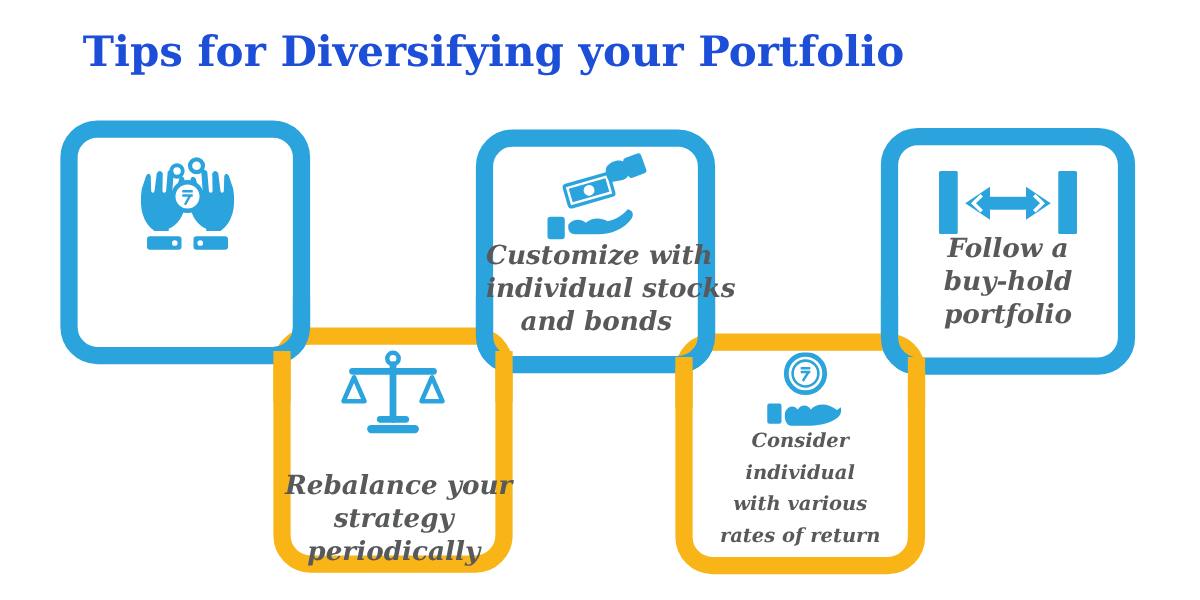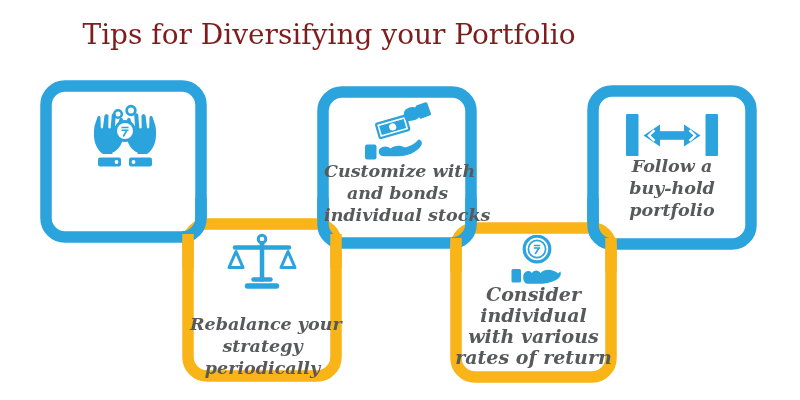--- a/index.html
+++ b/index.html
@@ -2,29 +2,29 @@
 <html><head>
 <meta charset="utf-8">
 <style>
   html,body{margin:0;padding:0;background:#fff;}
   #stage{
     position:relative;width:800px;height:400px;background:#fff;overflow:hidden;
     font-family:"DejaVu Serif", serif;
   }
   #title{
     position:absolute;left:0;top:17px;width:658px;text-align:center;
-    font-size:28px;font-weight:normal;color:#7f1d1d;line-height:36px;
+    font-size:28px;font-weight:bold;color:#1d4ed8;line-height:36px;
   }
   .borders{position:absolute;left:0;top:0;z-index:1;}
   .icon{position:absolute;z-index:3;line-height:0;}
   .card-label{
     position:absolute;z-index:3;text-align:center;color:#58595B;
     font-style:italic;font-weight:bold;font-size:17.5px;line-height:22px;
   }
-  .card-label.lh21{line-height:21px;font-size:19px;}
+  .card-label.lh21{line-height:21px;font-size:13px;}
   .card-label div{white-space:nowrap;}
 </style>
 </head>
 <body>
 
 <div id="stage">
 
   <div id="title">Tips for Diversifying your Portfolio</div>
 
   <svg class="borders" width="800" height="400" viewBox="0 0 800 400">
@@ -102,22 +102,22 @@
         </g>
         <path d="M40.5 9 C44 4.5 51 3.5 54.5 7.5 C57.5 11 56 16.5 51 18 L43 19.5 C40 17 39 12 40.5 9 Z"></path>
         <rect x="53" y="1.5" width="12.5" height="14" rx="2" transform="rotate(-20 59 8.5)"></rect>
         <rect x="1" y="42.5" width="11.5" height="15" rx="2"></rect>
         <path d="M15 47.5 C18.5 43.5 23.5 43.8 26.5 46.5 C30.5 43 36.5 42.8 41 45.5 C46.5 44.3 51.5 41.3 54.5 37.5 C57.5 38 58.8 40.8 57.2 43.5 C52.8 50.3 44 54.2 34.5 54.2 L19.5 54.2 C15.8 54.2 14.2 51 15 47.5 Z"></path>
       </g>
     </svg>
   </div>
   <div class="card-label" style="left:324px;top:160px;width:147px;">
     <div>Customize with</div>
+    <div>individual stocks</div>
     <div>and bonds</div>
-    <div>individual stocks</div>
   </div>
 
   <div class="icon" style="left:507px;top:235px;">
     <svg width="56" height="54" viewBox="0 0 56 54">
       <circle cx="30" cy="14" r="12.8" fill="none" stroke="#2BA3DC" stroke-width="3.2"></circle>
       <circle cx="30" cy="14" r="8.6" fill="none" stroke="#2BA3DC" stroke-width="1.7"></circle>
       <path d="M26.8 10.5 H33.2 M26.8 13 H33.2 M32 13 L28.2 19" stroke="#2BA3DC" stroke-width="1.6" fill="none"></path>
       <g fill="#2BA3DC">
         <rect x="4.5" y="34" width="9.5" height="13.5" rx="1.5"></rect>
         <path d="M16.5 39.5 C18.5 35.5 22.5 35 24.8 38 C27 34.5 31.5 34.5 33.5 38 C38 33 45.5 34 51 38.3 L53.5 36.5 C54.5 40 53 43 49 45 C44 48 37.5 48.8 31 48.8 L20.5 48.8 C17 48.8 15.5 44 16.5 39.5 Z"></path>

